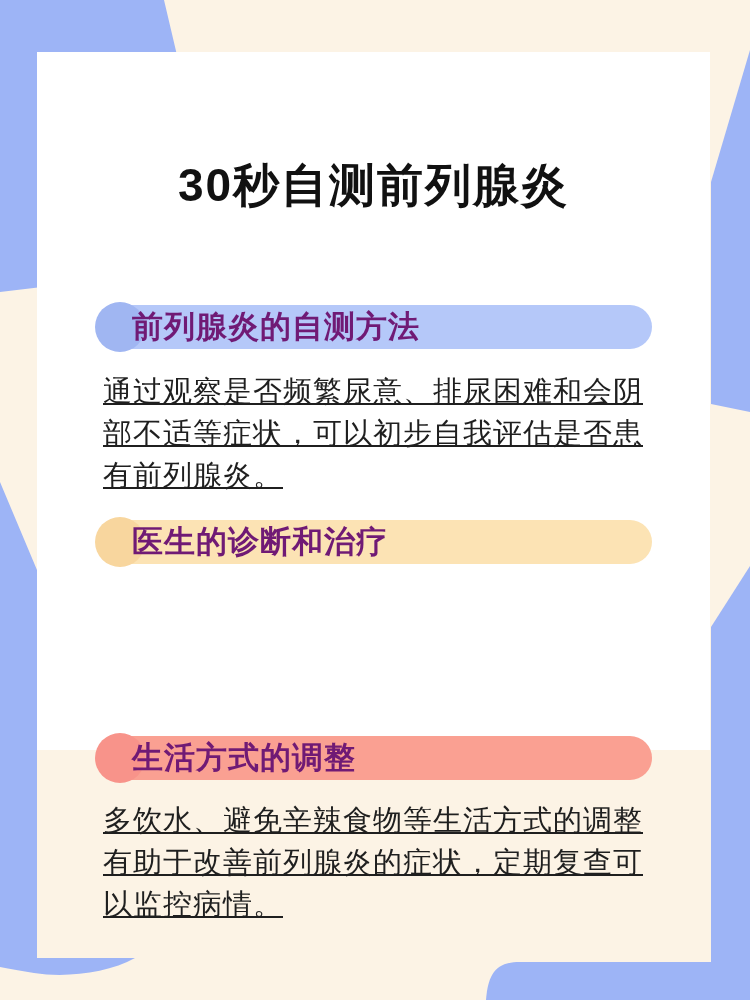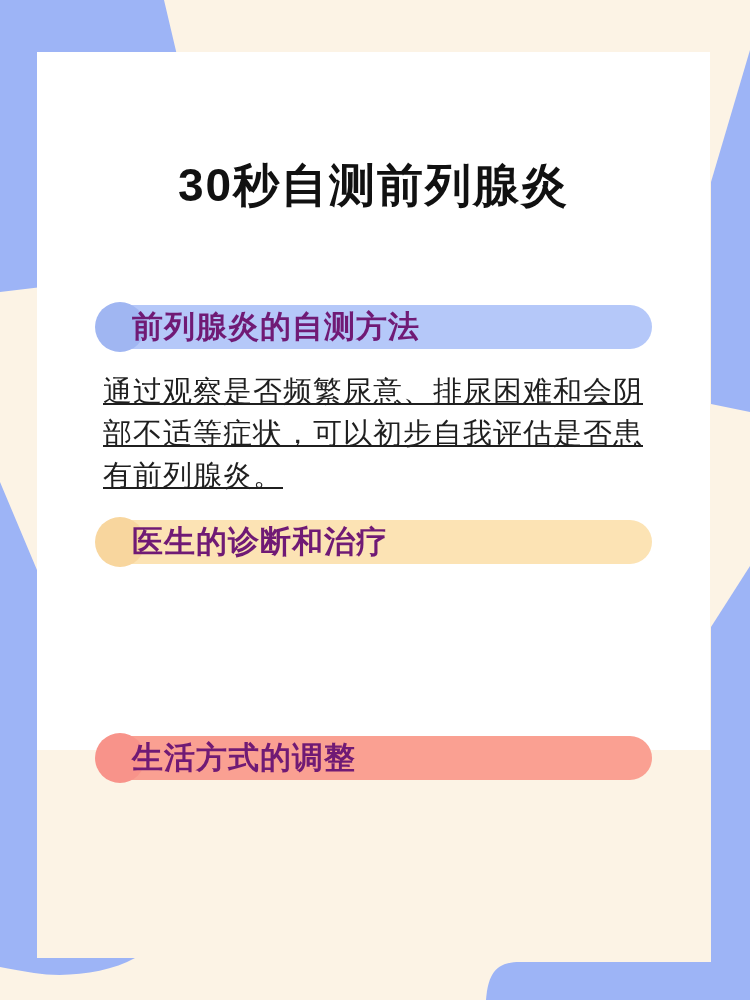--- a/index.html
+++ b/index.html
@@ -65,14 +65,15 @@
 
   <div class="pill pill-s2" style="background: rgb(252, 227, 180);">
     <span class="pill-circle" style="background: rgb(248, 214, 158);"></span>
     <span class="pill-label">医生的诊断和治疗</span>
   </div>
 
   <div class="pill pill-s3" style="background: rgb(250, 160, 146); text-decoration: underline;">
     <span class="pill-circle" style="background: rgb(248, 147, 138);"></span>
     <span class="pill-label">生活方式的调整</span>
   </div>
+  <div class="body-text body-s3">多饮水、避免辛辣食物等生活方式的调整有助于改善前列腺炎的症状，定期复查可以监控病情。</div>
 
 </div>
 
 </body></html>

